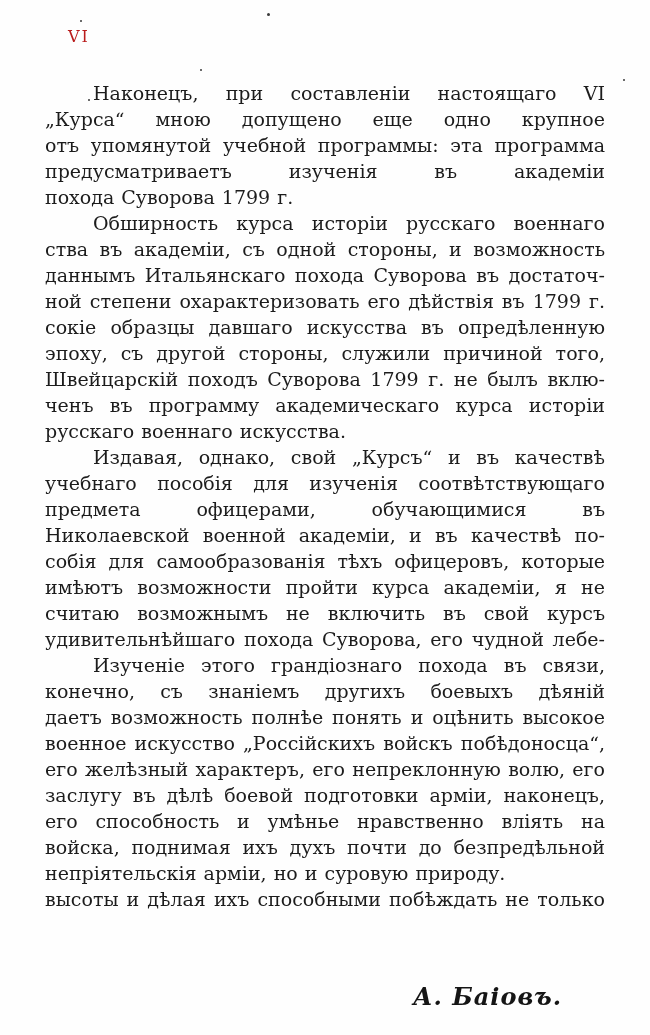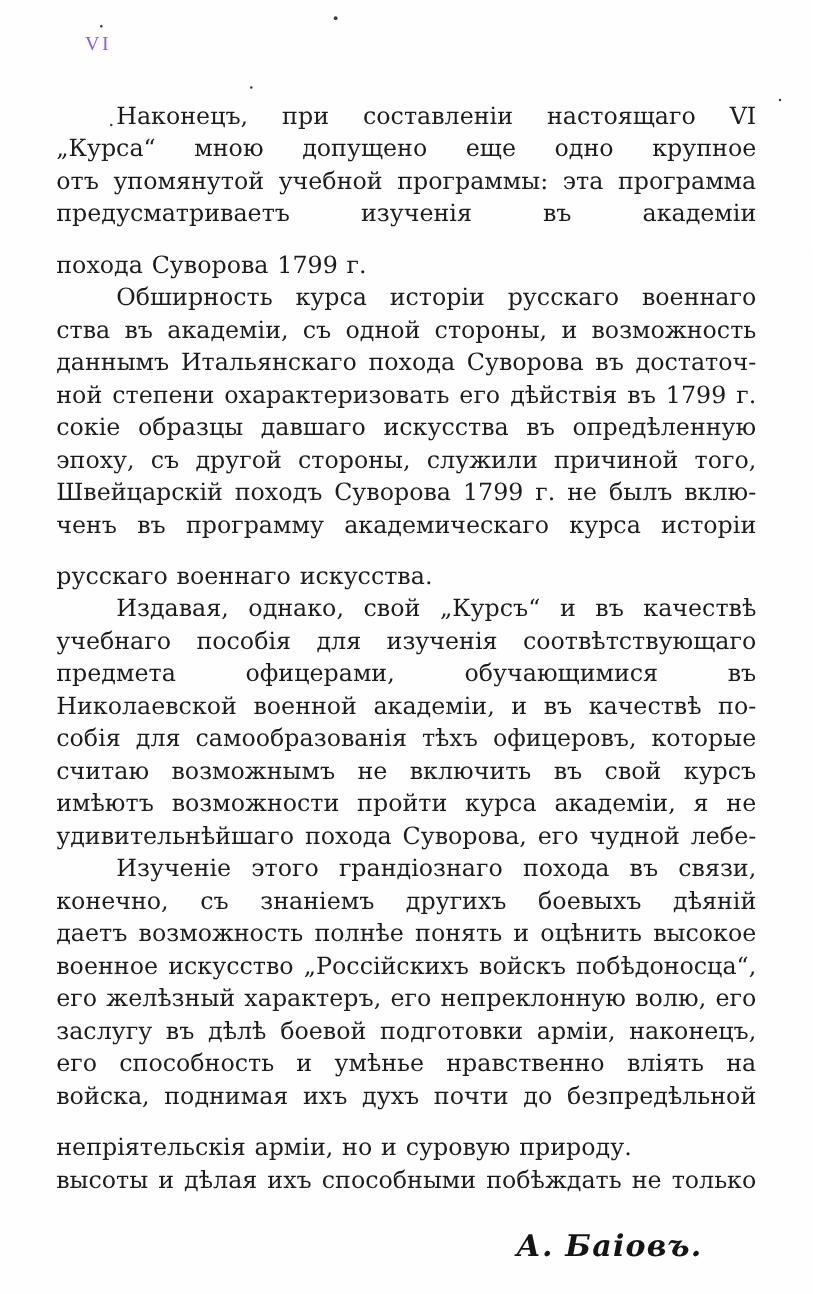--- a/index.html
+++ b/index.html
@@ -15,22 +15,21 @@
     color: #1c1c1c;
     font-family: "DejaVu Serif", serif;
     overflow: hidden;
   }
   .page-number {
     position: absolute;
     top: 27px;
     left: 68px;
     font-size: 16px;
     letter-spacing: 2px;
-    color: #8b5cf6;
-    font-family: Liberation Serif, serif;
+    color: #b91c1c;
   }
   .text-block {
     position: absolute;
     top: 80px;
     left: 45px;
     width: 560px;
   }
   .para {
     margin: 0;
     padding: 0;
@@ -43,21 +42,20 @@
     word-spacing: 1px;
     white-space: normal;
     overflow: hidden;
     height: 26px;
   }
   .line.indent {
     text-indent: 48px;
   }
   .line.para-end {
     text-align-last: left;
-    margin-top: 15px;
   }
   .signature {
     position: absolute;
     top: 966px;
     right: 88px;
     font-size: 24px;
     font-style: italic;
     font-weight: bold;
     letter-spacing: 1px;
     color: #151515;
@@ -103,22 +101,22 @@
       <div class="line">ченъ въ программу академическаго курса исторіи</div>
       <div class="line para-end">русскаго военнаго искусства.</div>
     </div>
 
     <div class="para">
       <div class="line indent">Издавая, однако, свой „Курсъ“ и въ качествѣ</div>
       <div class="line">учебнаго пособія для изученія соотвѣтствующаго</div>
       <div class="line">предмета офицерами, обучающимися въ Императорской</div>
       <div class="line">Николаевской военной академіи, и въ качествѣ по-</div>
       <div class="line">собія для самообразованія тѣхъ офицеровъ, которые не</div>
+      <div class="line">имѣютъ возможности пройти курса академіи, я не</div>
       <div class="line">считаю возможнымъ не включить въ свой курсъ</div>
-      <div class="line">имѣютъ возможности пройти курса академіи, я не</div>
       <div class="line">удивительнѣйшаго похода Суворова, его чудной лебе-</div>
     </div>
 
     <div class="para">
       <div class="line indent">Изученіе этого грандіознаго похода въ связи,</div>
       <div class="line">конечно, съ знаніемъ другихъ боевыхъ дѣяній Суворова</div>
       <div class="line">даетъ возможность полнѣе понять и оцѣнить высокое</div>
       <div class="line">военное искусство „Россійскихъ войскъ побѣдоносца“,</div>
       <div class="line">его желѣзный характеръ, его непреклонную волю, его</div>
       <div class="line">заслугу въ дѣлѣ боевой подготовки арміи, наконецъ,</div>

